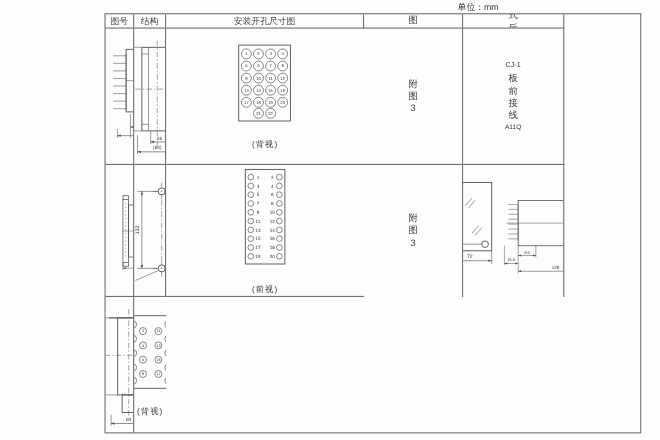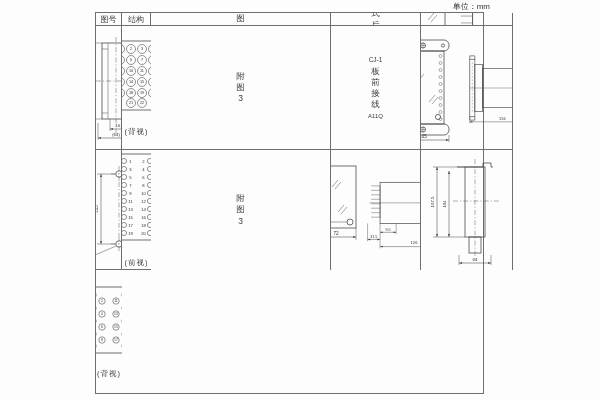--- a/index.html
+++ b/index.html
@@ -1,19 +1,19 @@
 <!DOCTYPE html>
 <html><head>
 <meta charset="utf-8">
 <style>
   html,body{margin:0;padding:0}
   body{width:600px;height:400px;position:relative;background:#fdfdfd;
        font-family:"Liberation Sans","DejaVu Sans",sans-serif;color:#333;overflow:hidden}
-  .unit{position:absolute;left:394px;top:1px;width:96px;text-align:right;font-size:8px;color:#333}
-  .tbl{position:absolute;left:95px;top:12px;width:389px;height:382px;display:grid;
+  .unit{position:absolute;left:416px;top:1px;width:96px;text-align:left;font-size:8px;color:#333}
+  .tbl{position:absolute;left:95px;top:12px;width:488px;height:382px;display:grid;
        grid-template-columns:26px 29px 180px 90px 92px;
        grid-template-rows:13px 124px 120px 123px;
        border:1px solid #6e6e6e;box-sizing:border-box;background:#fdfdfd}
   .c{border-right:1px solid #6e6e6e;border-bottom:1px solid #6e6e6e;box-sizing:border-box;
      display:flex;align-items:center;justify-content:center;overflow:hidden}
   .nr{border-right:none}.nb{border-bottom:none}
   .hc{font-size:8px;color:#3d3d3d;white-space:nowrap}
   .vtx{width:9px;word-break:break-all;line-height:1.3;font-size:8.5px;text-align:center;color:#3a3a3a}
   .structCell{flex-direction:column;gap:3px}
   .model{font-size:6.5px;white-space:nowrap;color:#3a3a3a}
@@ -33,20 +33,21 @@
 </style>
 </head>
 <body>
 
 <div class="unit">单位：mm</div>
 
 <div class="tbl">
 
   <div class="c hc">图号</div>
   <div class="c hc">结构</div>
+  <div class="c hc">安装开孔尺寸图</div>
 
   <div class="c">
     <div class="vtx">附图3</div>
   </div>
   <div class="c structCell">
     <div class="model">CJ-1</div>
     <div class="vtx">嵌入式后接线</div>
     <div class="code">A11K</div>
   </div>
   <div class="c drawCell">

